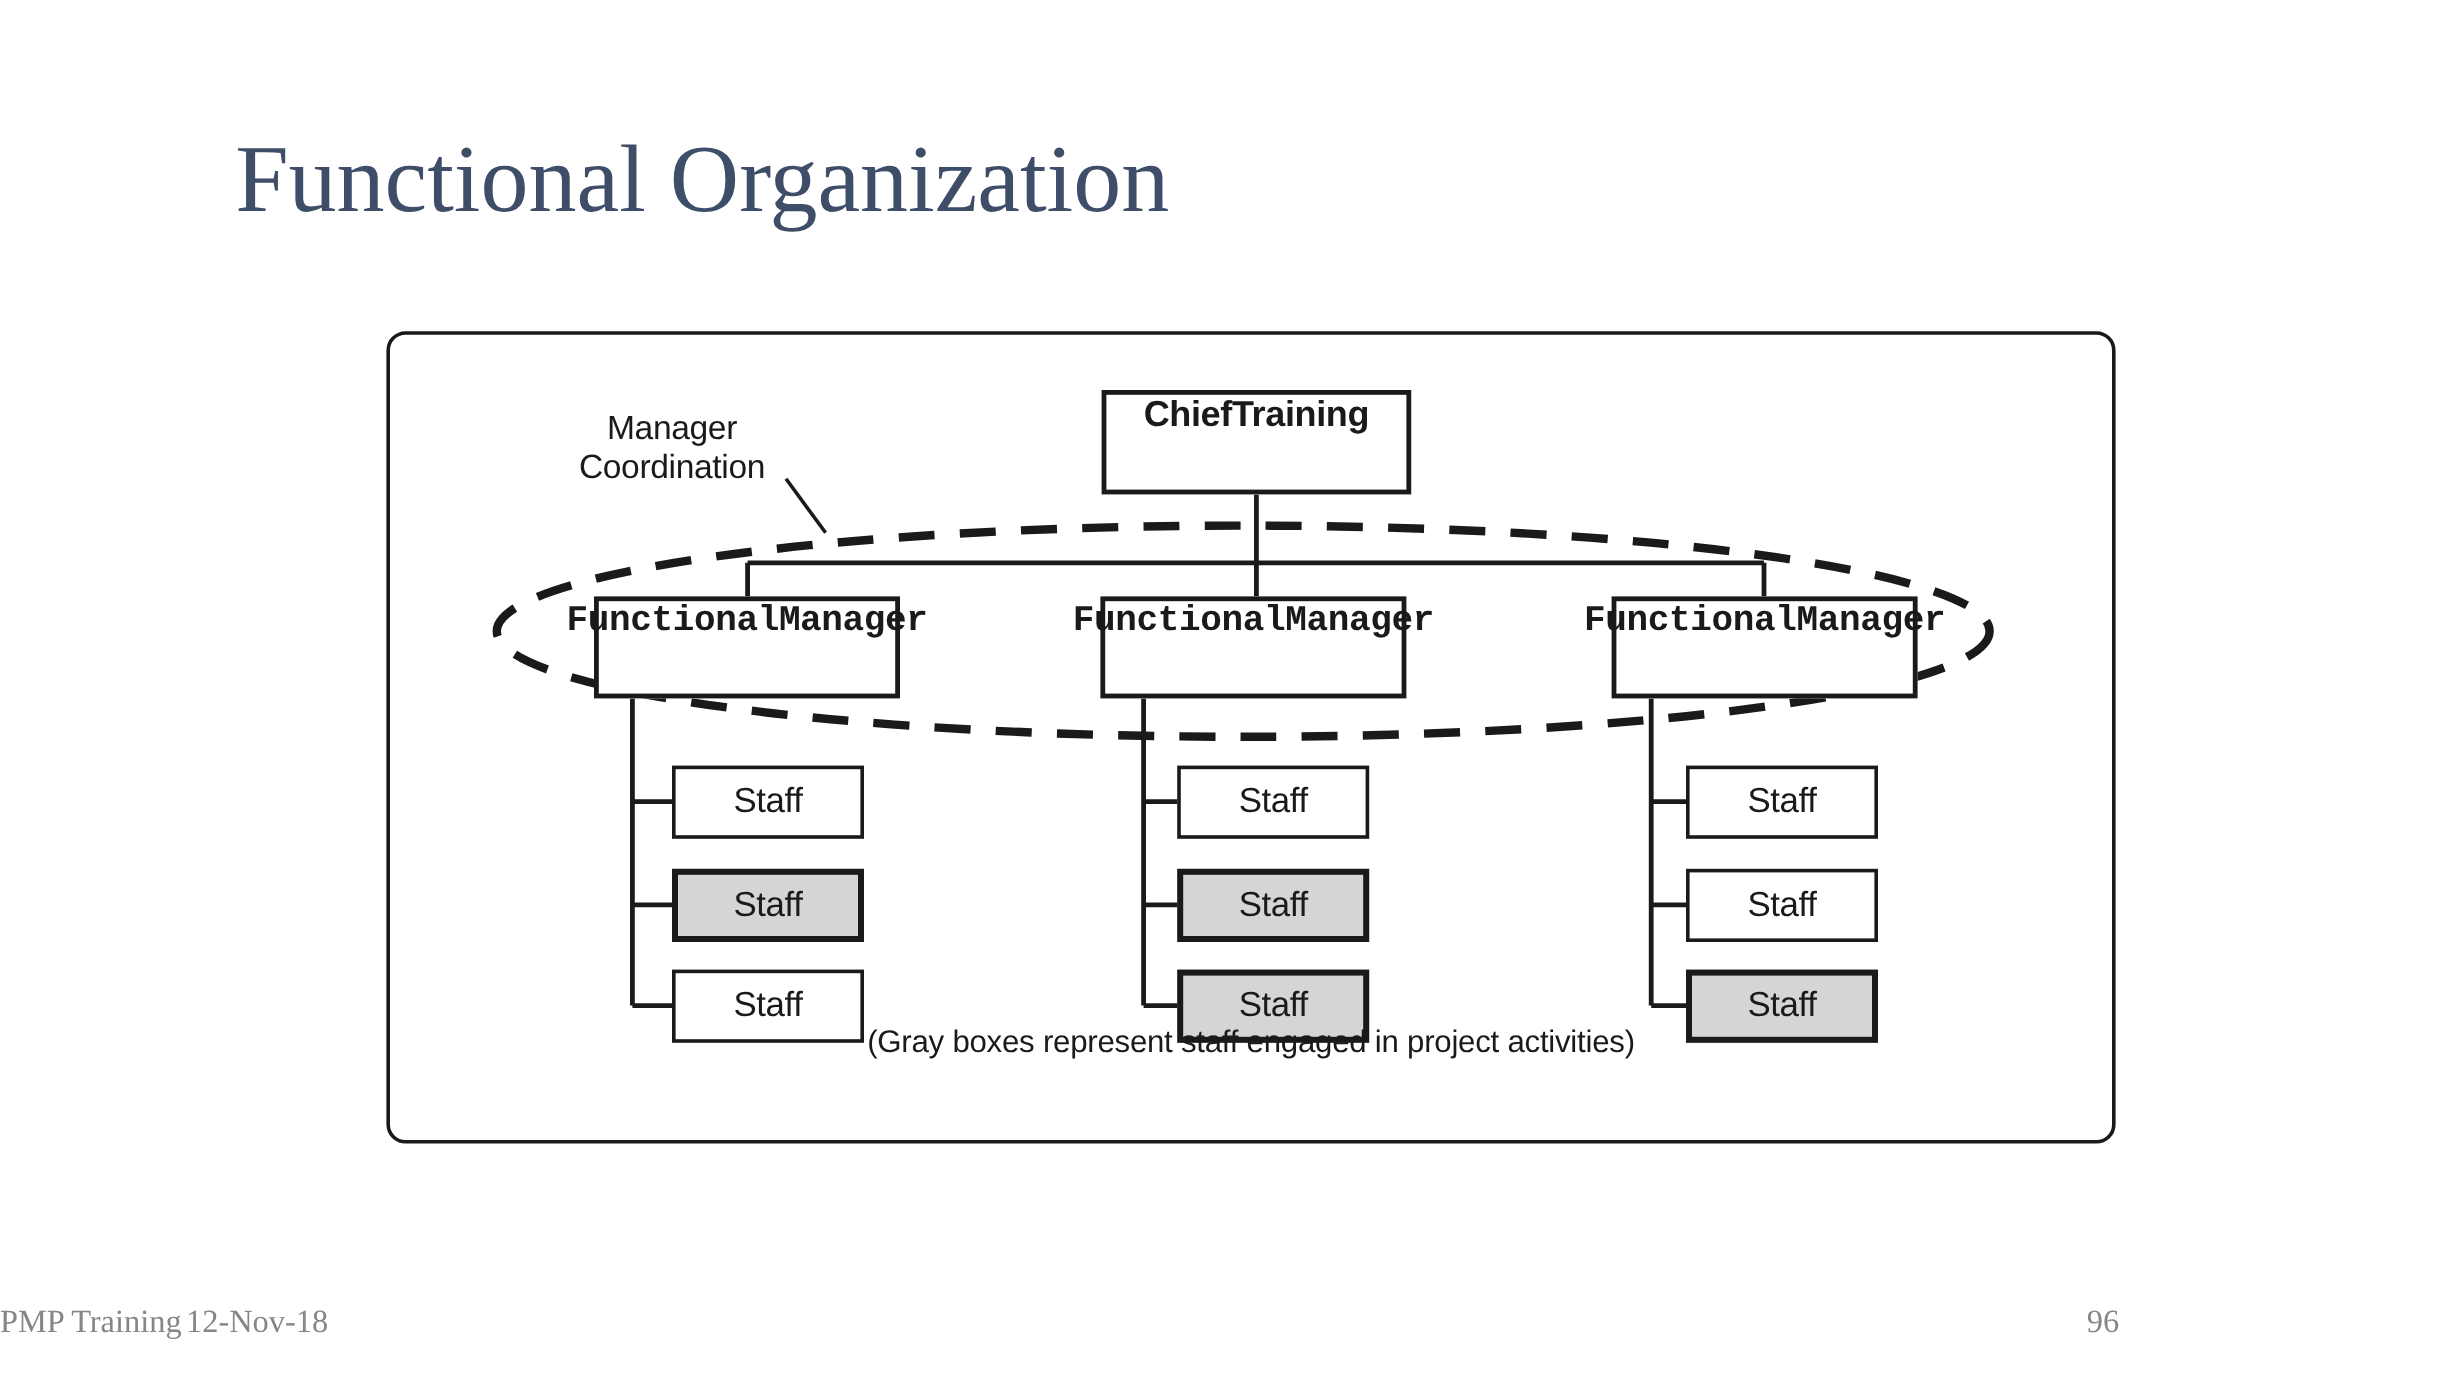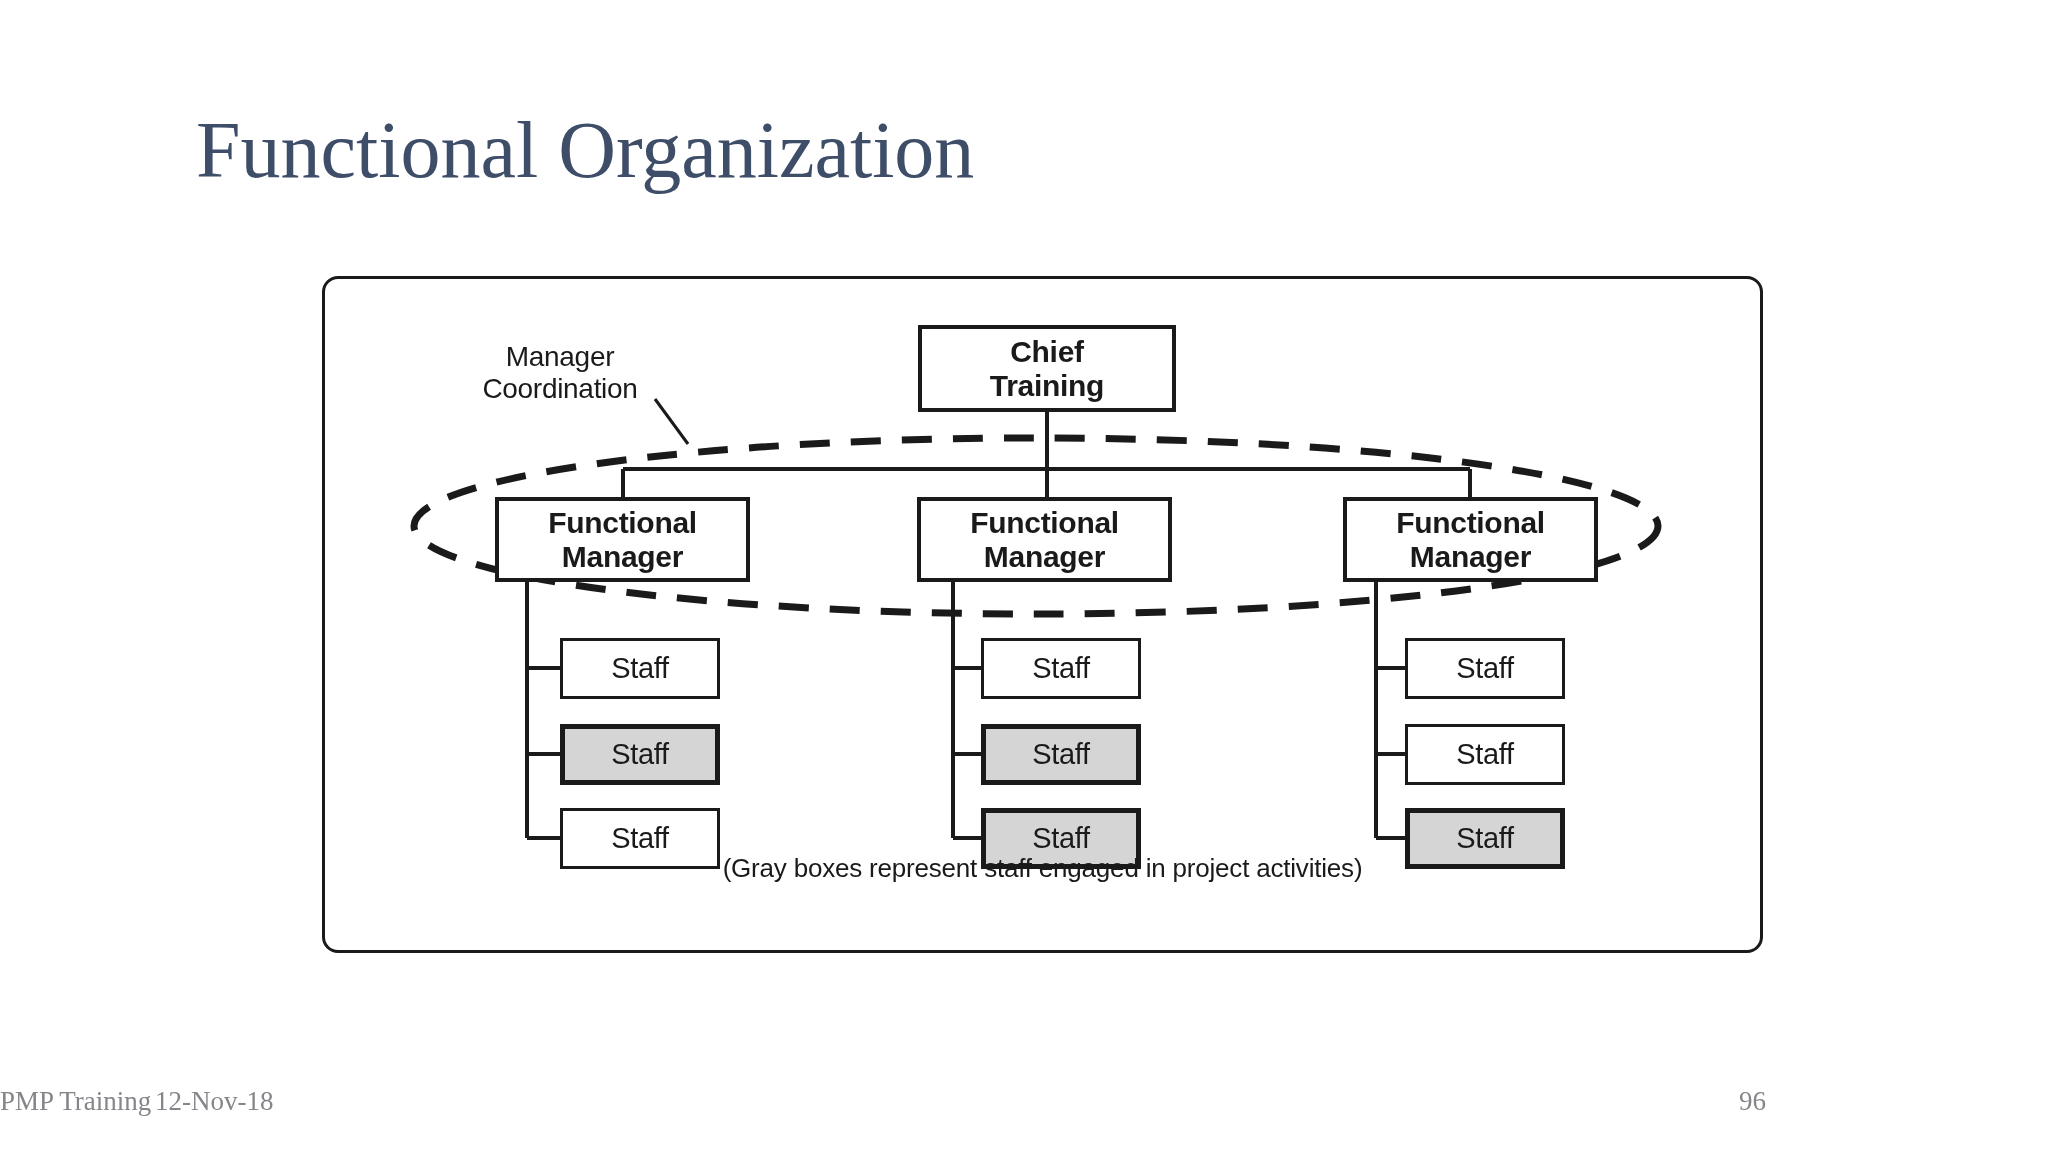--- a/index.html
+++ b/index.html
@@ -22,25 +22,25 @@
   }
   
   .frame{
     position:absolute;left:322px;top:276px;width:1441px;height:677px;
     border:3px solid var(--diagram-ink);border-radius:16px;background:#fff;
   }
   .wires{position:absolute;left:0;top:0;width:1441px;height:677px;color:var(--diagram-ink);}
   
   .box{
     position:absolute;background:#fff;border:4px solid var(--diagram-ink);
-    display:flex;flex-direction:column;align-items:center;justify-content:center;
+    display:flex;flex-direction:row;align-items:flex-start;justify-content:center;
     text-align:center;letter-spacing:-0.3px;
   }
   .ce{left:593px;top:46px;width:258px;height:87px;font-weight:700;font-size:30px;line-height:34px;}
-  .fm{width:255px;height:85px;font-weight:700;font-size:30px;line-height:34px;top:218px;}
+  .fm{width:255px;height:85px;font-weight:700;font-size:30px;line-height:34px;top:218px;font-family:Liberation Mono, monospace;}
   .fm.c0{left:170px;}
   .fm.c1{left:592px;}
   .fm.c2{left:1018px;}
   .staff{
     position:absolute;width:160px;height:61px;background:#fff;border:3px solid var(--diagram-ink);
     display:flex;align-items:center;justify-content:center;
     font-weight:400;font-size:29px;letter-spacing:-0.3px;
   }
   .staff.gray{background:var(--staff-gray-fill);border-width:5px;}
   .staff.c0{left:235px;}

